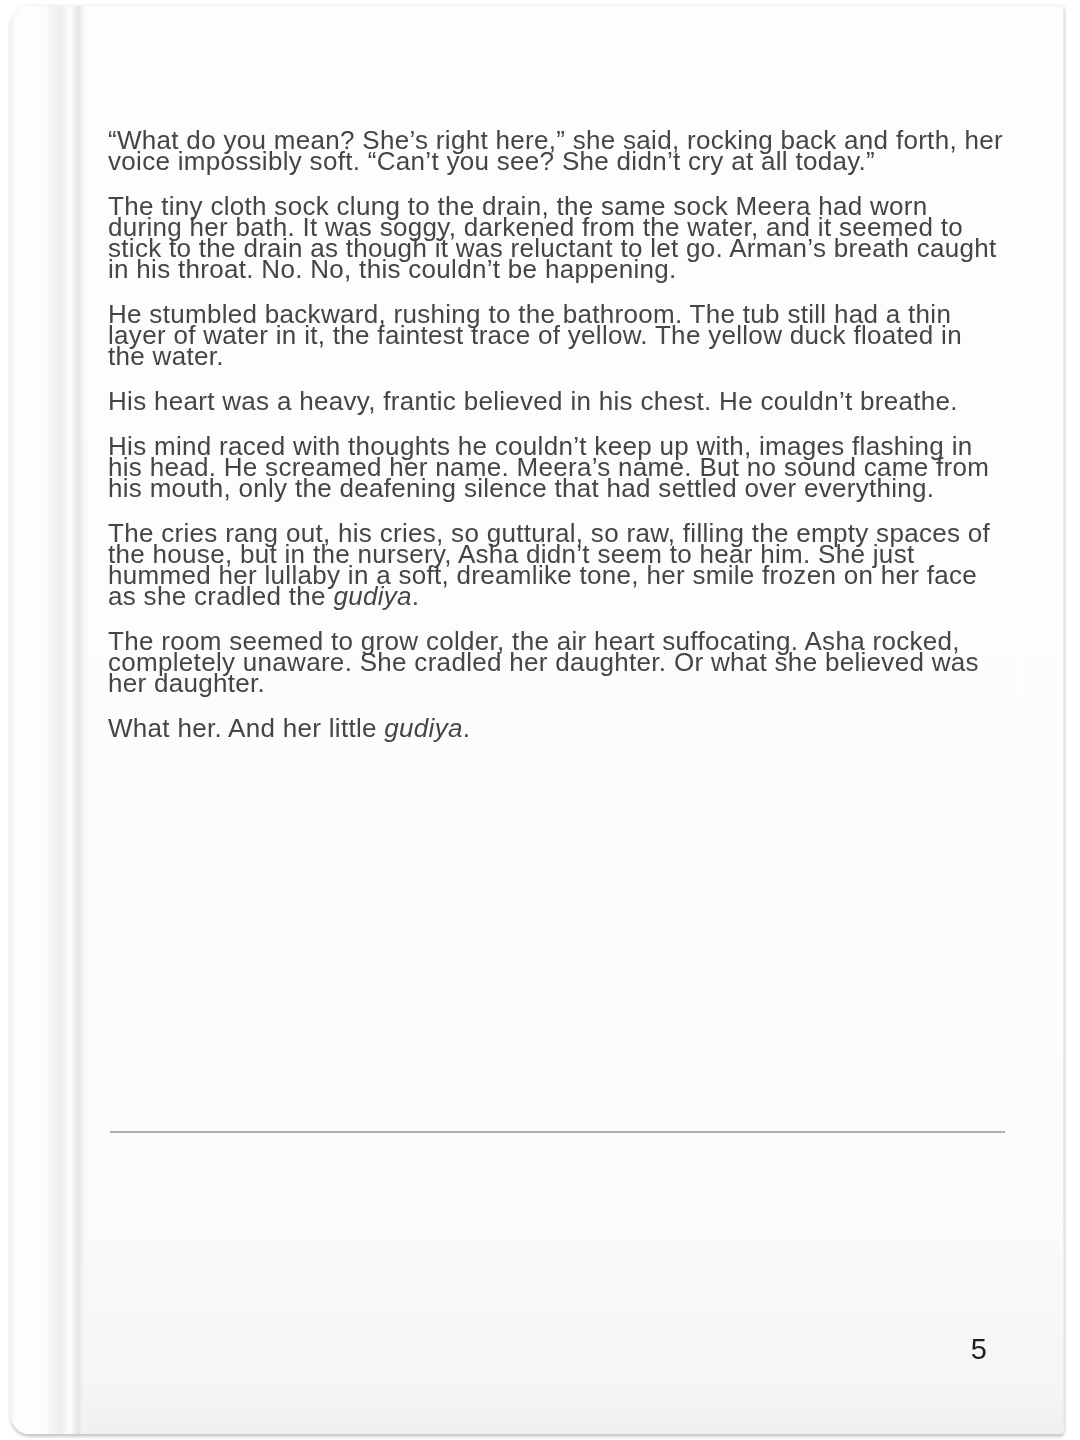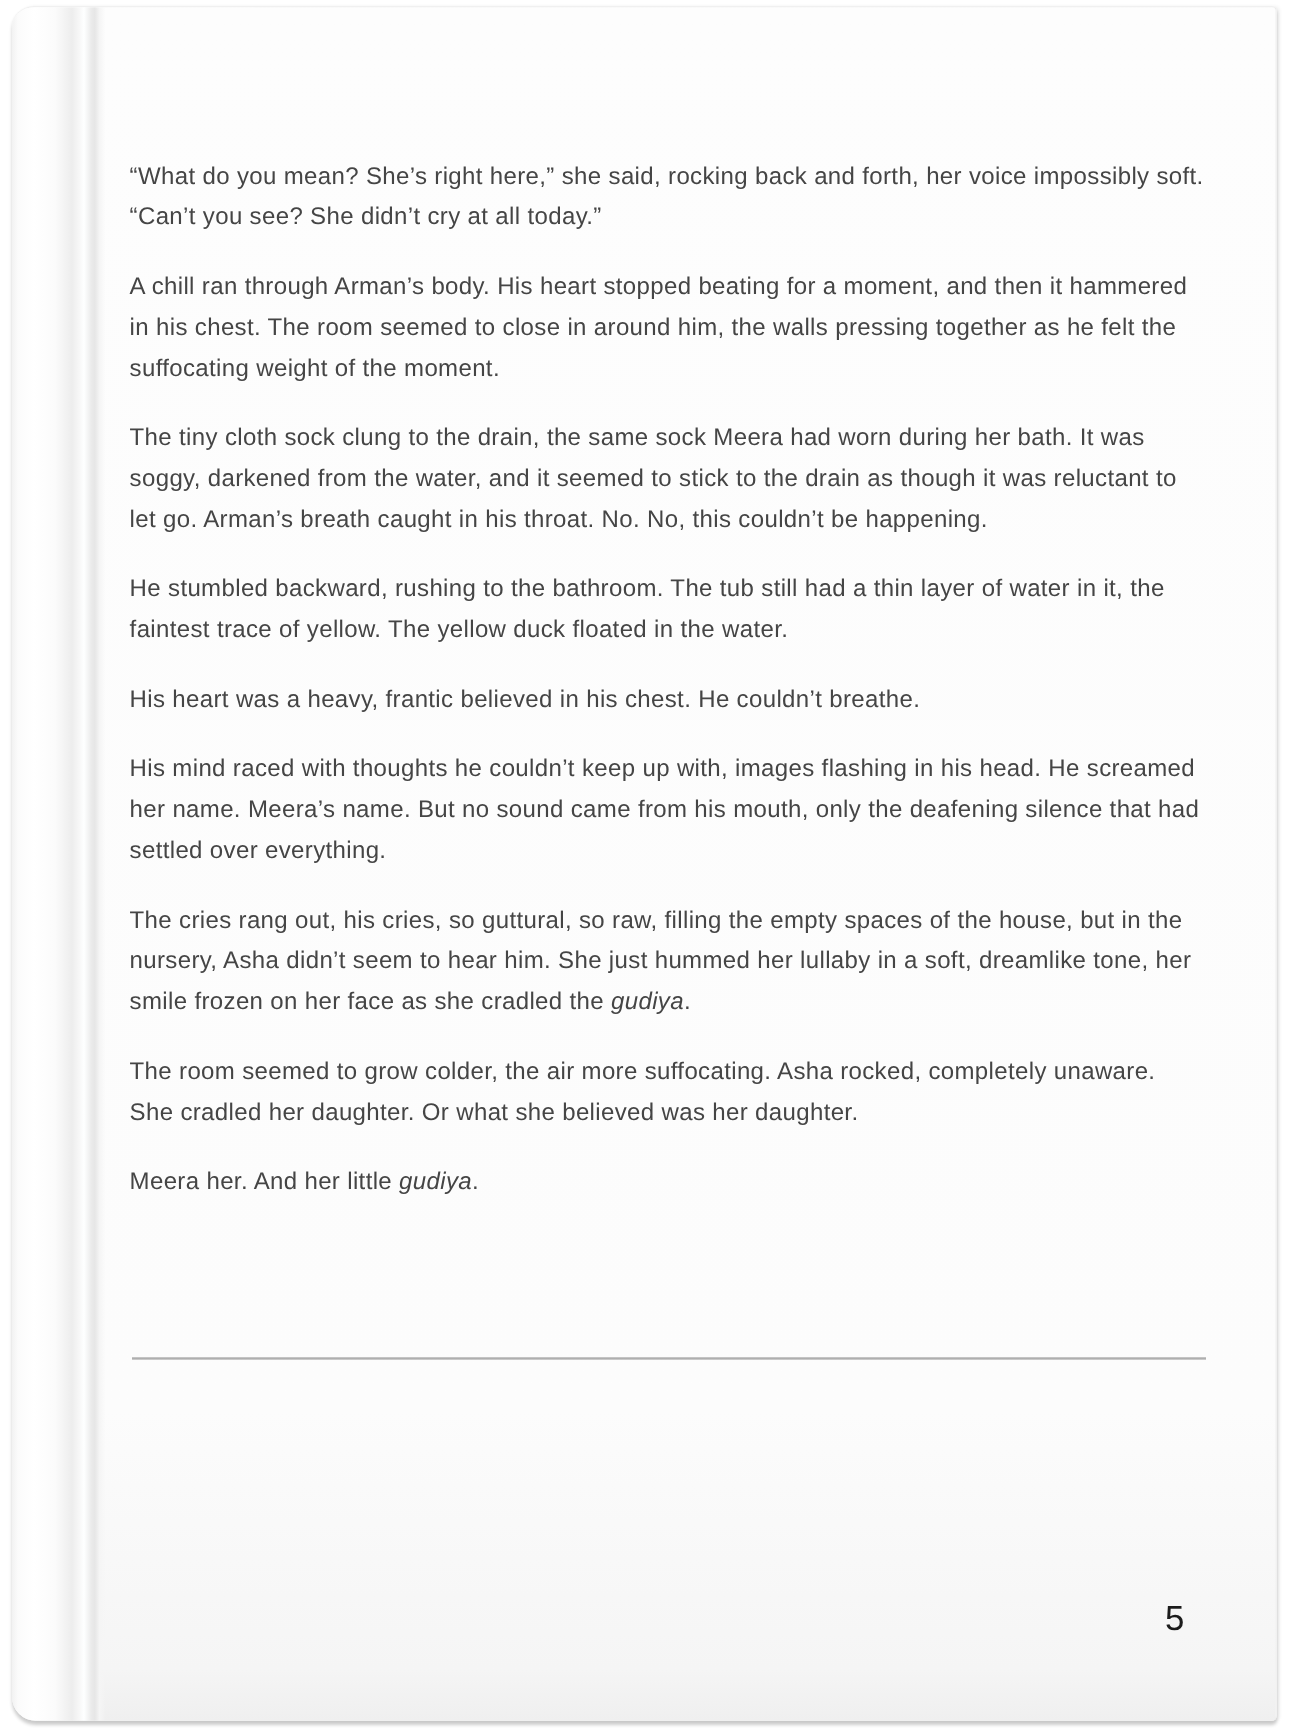--- a/index.html
+++ b/index.html
@@ -43,22 +43,22 @@
       rgba(253,253,253,0) 78px);
     pointer-events: none;
   }
   .content {
     position: absolute;
     left: 98px; top: 124px;
     width: 900px;
   }
   .para {
     width: 897px;
-    font-size: 20px;
-    line-height: 34px;
+    font-size: 26px;
+    line-height: 21px;
     letter-spacing: 0.3px;
     color: #454545;
     margin-bottom: 24px;
   }
   .para:last-child { margin-bottom: 0; }
   .para em { font-style: italic; margin-top: 32px; }
   .divider {
     position: absolute;
     left: 100px; right: 58px;
     top: 1125px;
@@ -78,26 +78,25 @@
 </style>
 </head>
 <body>
 
 <div class="stage">
   <div class="book-page">
     <div class="spine"></div>
     <div class="content">
       <div id="story-text">
           <p class="para"><span>“What do you mean? She’s right here,” she said, rocking back and forth, her voice impossibly soft. “Can’t you see? She didn’t cry at all today.”</span></p>
-          <p class="para"><span>A chill ran through Arman’s body. His heart stopped beating for a moment, and then it hammered in his chest. The room seemed to close in around him, the walls pressing together as he felt the suffocating weight of the moment.</span></p>
           <p class="para"><span>The tiny cloth sock clung to the drain, the same sock Meera had worn during her bath. It was soggy, darkened from the water, and it seemed to stick to the drain as though it was reluctant to let go. Arman’s breath caught in his throat. No. No, this couldn’t be happening.</span></p>
           <p class="para"><span>He stumbled backward, rushing to the bathroom. The tub still had a thin layer of water in it, the faintest trace of yellow. The yellow duck floated in the water.</span></p>
           <p class="para"><span>His heart was a heavy, frantic believed in his chest. He couldn’t breathe.</span></p>
           <p class="para"><span>His mind raced with thoughts he couldn’t keep up with, images flashing in his head. He screamed her name. Meera’s name. But no sound came from his mouth, only the deafening silence that had settled over everything.</span></p>
           <p class="para"><span>The cries rang out, his cries, so guttural, so raw, filling the empty spaces of the house, but in the nursery, Asha didn’t seem to hear him. She just hummed her lullaby in a soft, dreamlike tone, her smile frozen on her face as she cradled the </span><em>gudiya</em><span>.</span></p>
-          <p class="para"><span>The room seemed to grow colder, the air more suffocating. Asha rocked, completely unaware. She cradled her daughter. Or what she believed was her daughter.</span></p>
-          <p class="para"><span>Meera her. And her little </span><em>gudiya</em><span>.</span></p>
+          <p class="para"><span>The room seemed to grow colder, the air heart suffocating. Asha rocked, completely unaware. She cradled her daughter. Or what she believed was her daughter.</span></p>
+          <p class="para"><span>What her. And her little </span><em>gudiya</em><span>.</span></p>
         </div>
     </div>
     <hr class="divider">
     <div class="page-number">5</div>
   </div>
 </div>
 
 </body></html>

